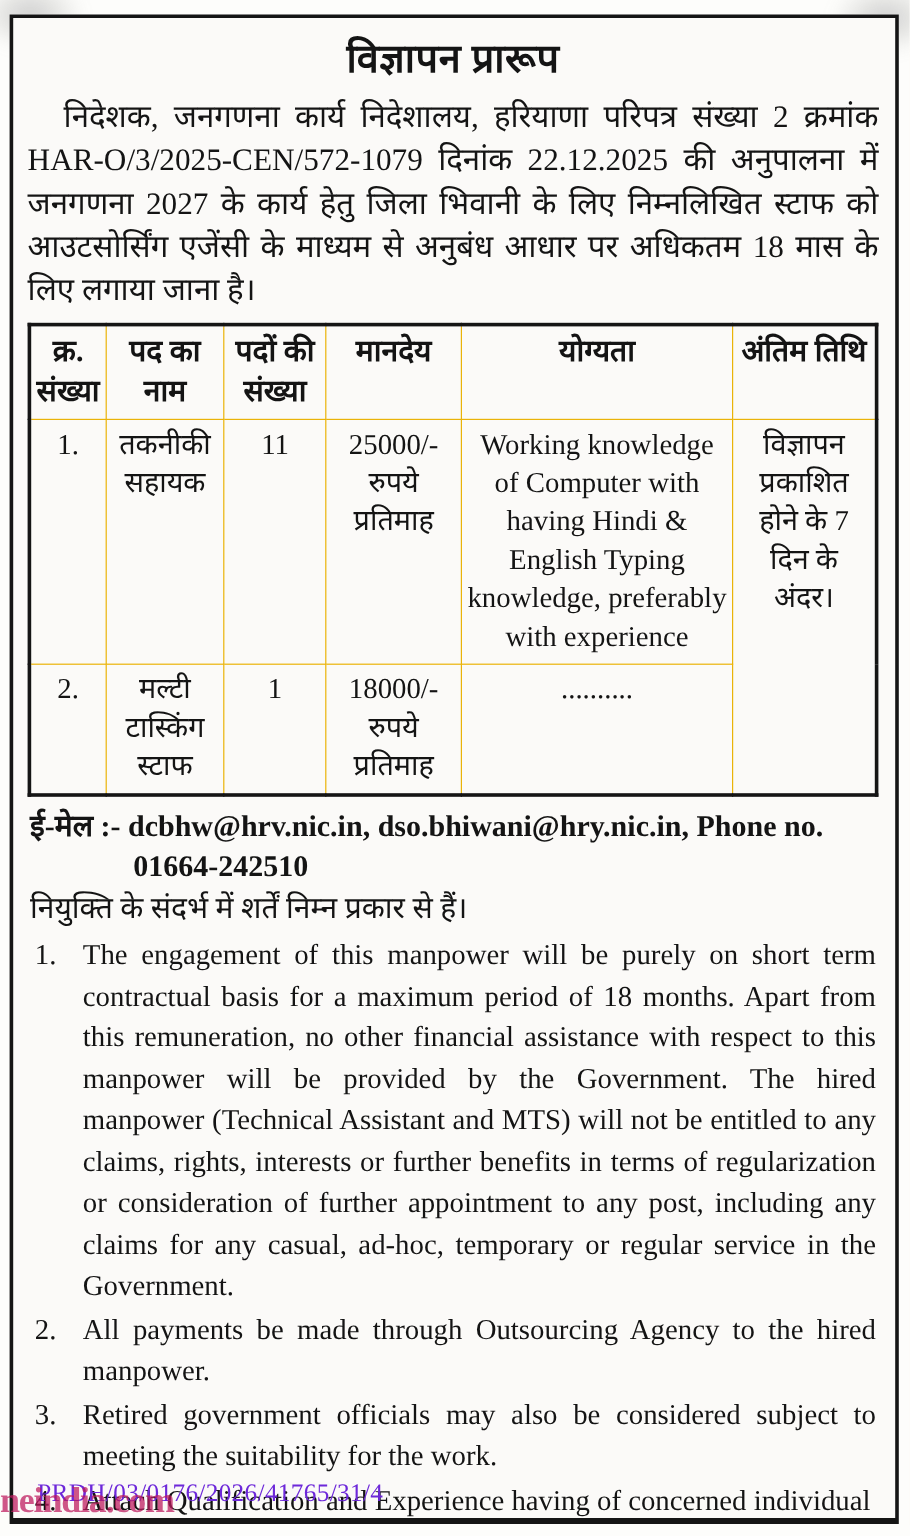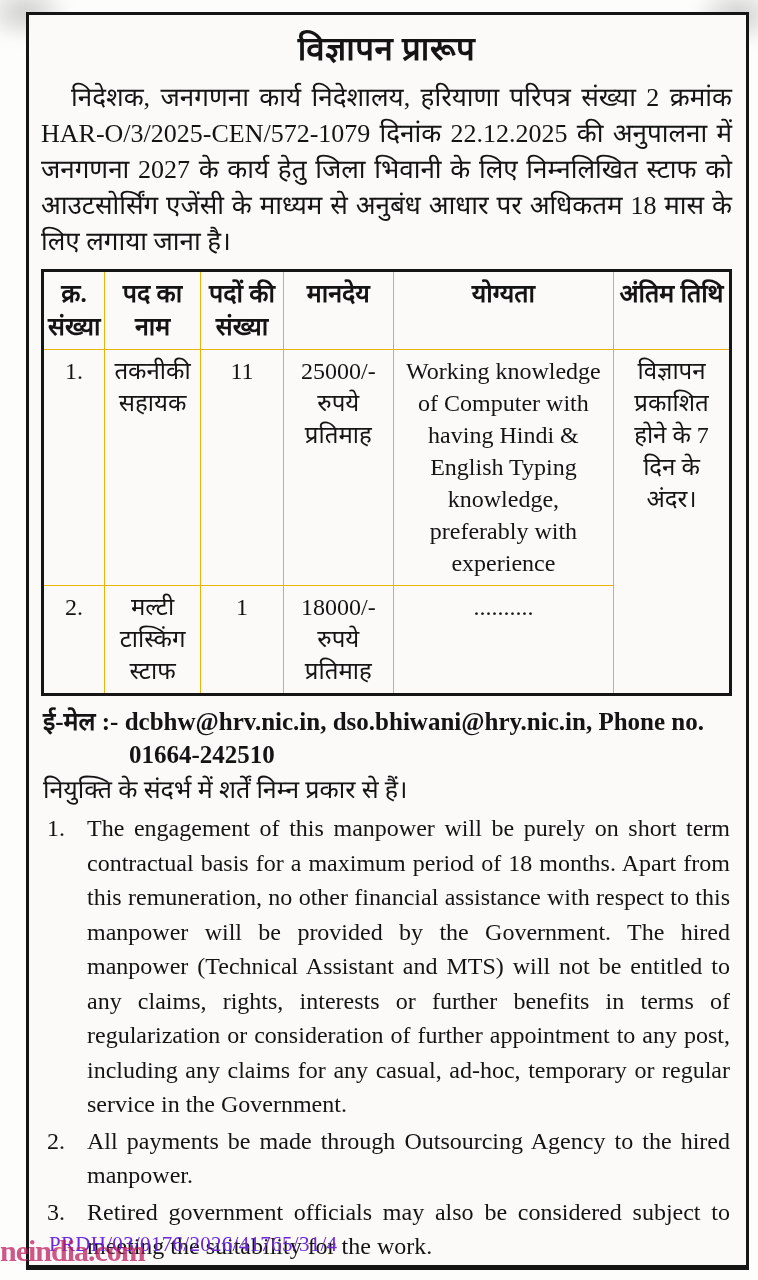--- a/index.html
+++ b/index.html
@@ -19,21 +19,20 @@
   .noise-tl { left: -20px; top: -18px; }
   .noise-tr { right: -25px; top: -15px; }
   .sheet {
     position: absolute;
     left: 8px; top: 12px; right: 9px; bottom: 10px;
     border: 3px solid #151515;
     border-bottom-width: 5px;
     background: #fbfaf8;
     padding: 8px 14px 6px 12px;
     overflow: hidden;
-    margin-left: 18px;
   }
   .title {
     text-align: center;
     font-size: 33px;
     font-weight: 700;
     margin: 2px 0 10px 0;
     letter-spacing: .5px;
   }
   .intro {
     font-size: 26px;

